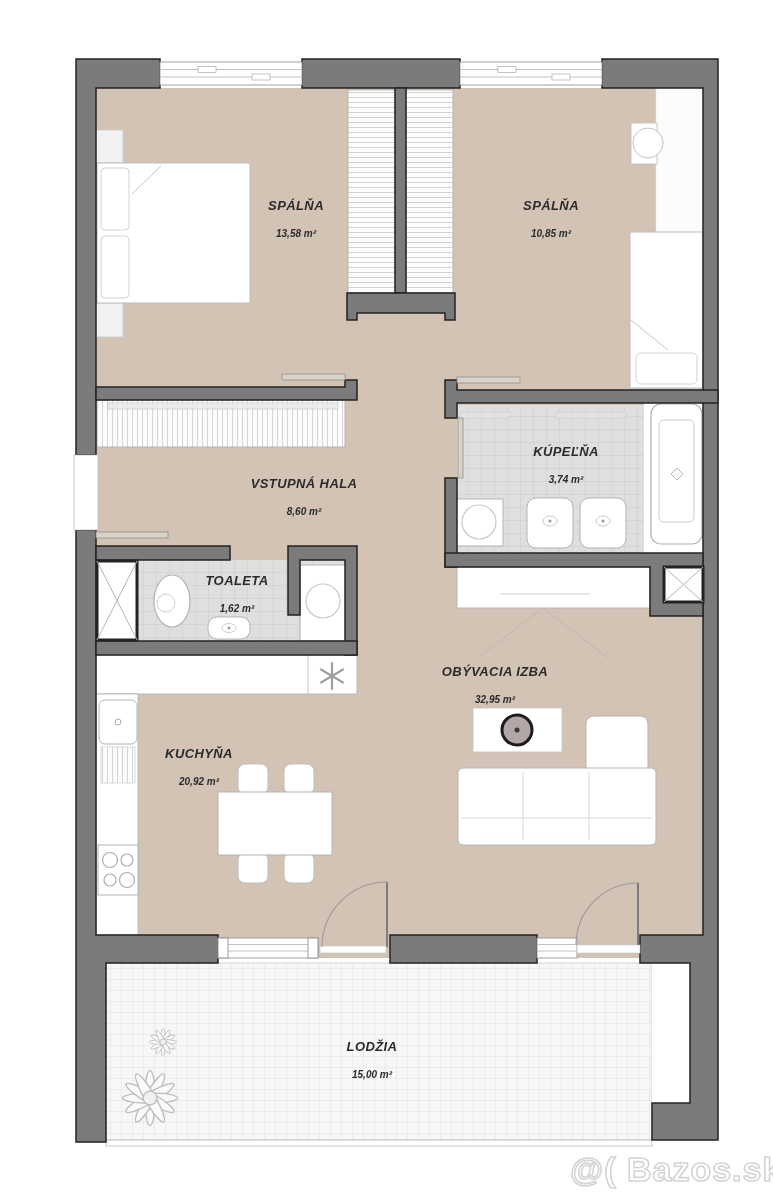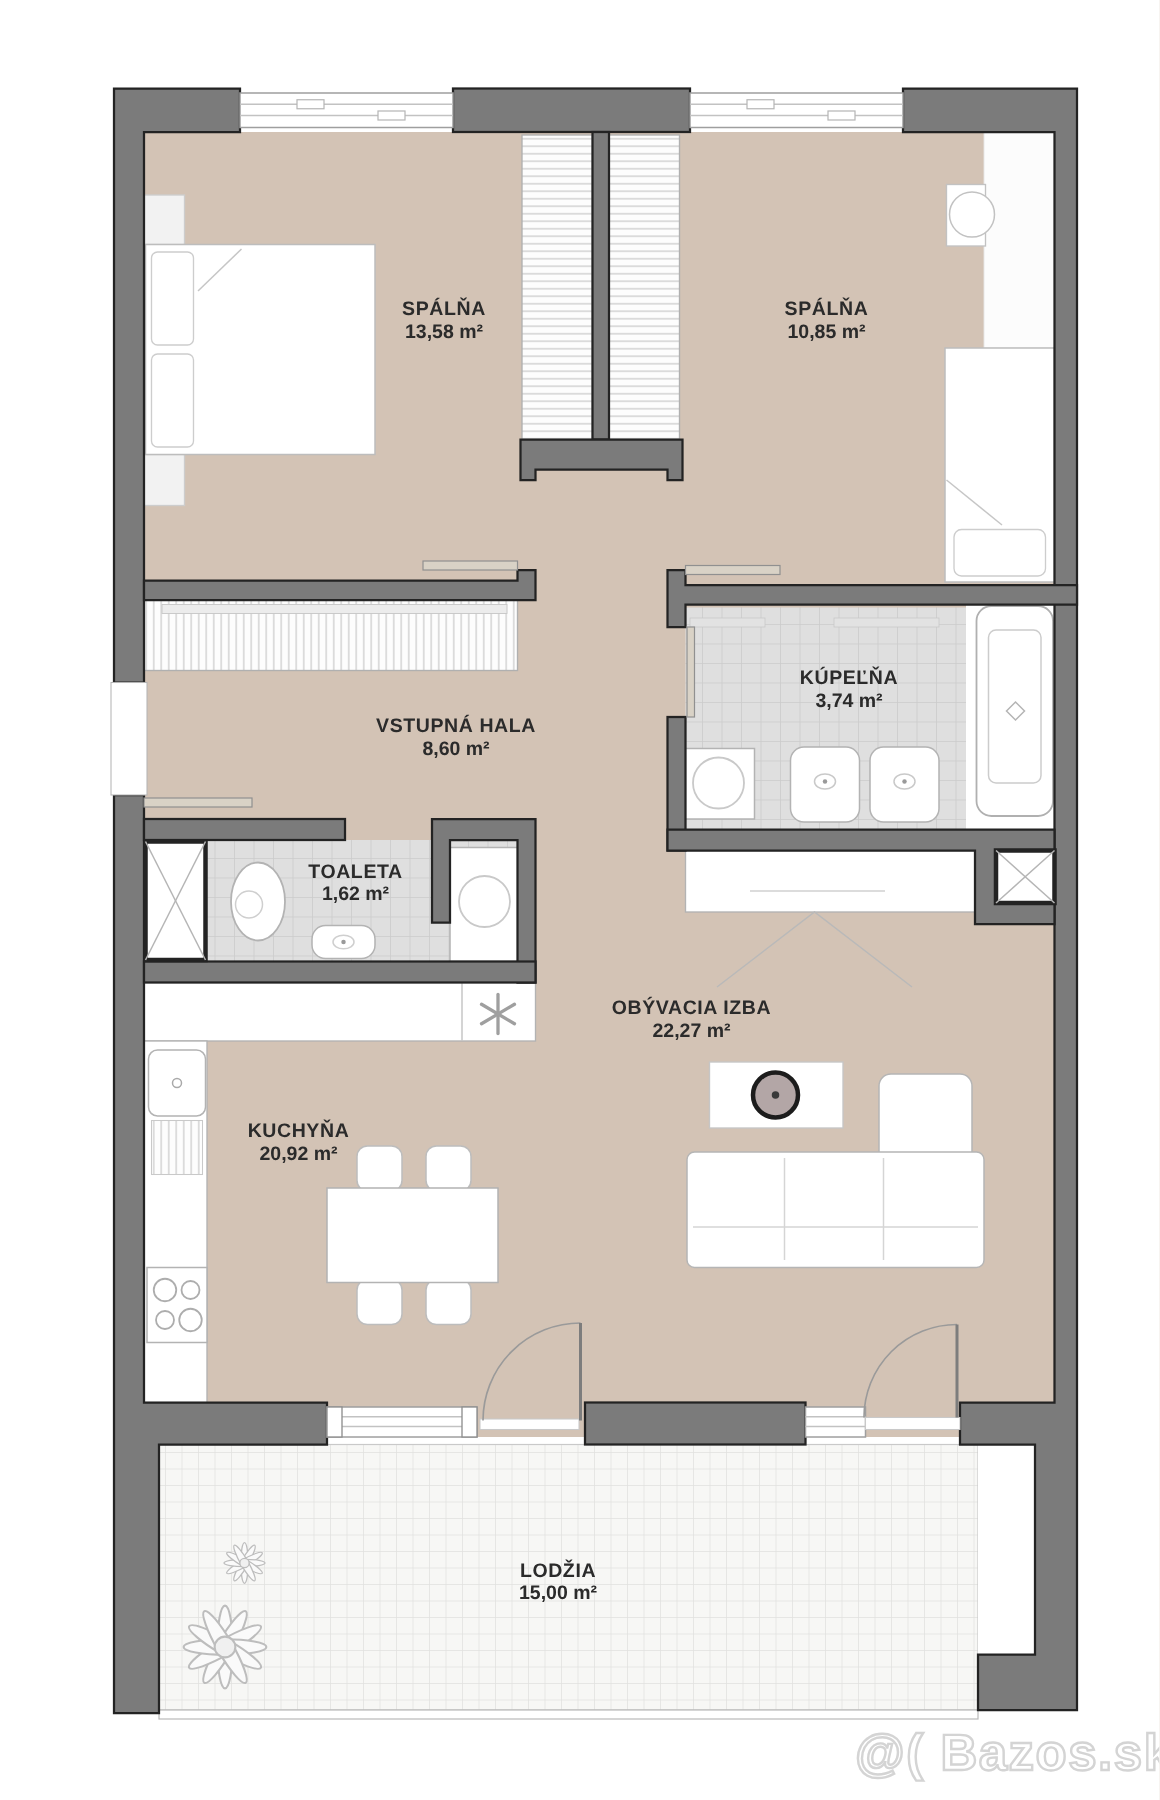--- a/index.html
+++ b/index.html
@@ -3,24 +3,24 @@
 <meta charset="utf-8">
 <style>
   html,body{margin:0;padding:0;background:#fff;}
   .canvas{
     position:relative;width:773px;height:1200px;background:#ffffff;
     font-family:"Liberation Sans","DejaVu Sans",sans-serif;overflow:hidden;
   }
   .plan-svg{position:absolute;left:0;top:0;}
   .room-label{
     position:absolute;transform:translateX(-50%);text-align:center;
-    color:#2b2b2b;line-height:1.05;white-space:nowrap;z-index:5;
+    color:#2b2b2b;line-height:1.05;white-space:nowrap;z-index:5;font-style:italic;
   }
   .room-name{font-size:13px;font-weight:bold;letter-spacing:.4px;}
-  .room-area{font-size:13px;font-weight:bold;margin-top:1px;}
+  .room-area{font-size:10px;font-weight:bold;margin-top:16px;}
   .watermark{
     position:absolute;left:570px;top:1150px;z-index:6;
     font-size:34px;font-weight:bold;letter-spacing:1px;
     color:#ffffff;-webkit-text-stroke:1.6px #d4d4d4;
     text-shadow:0 0 1px #e2e2e2;white-space:nowrap;
   }
 </style>
 </head>
 <body>
 
@@ -279,23 +279,23 @@
     <div class="room-area">8,60 m²</div>
   </div>
   <div class="room-label" style="left:566px;top:445px">
     <div class="room-name">KÚPEĽŇA</div>
     <div class="room-area">3,74 m²</div>
   </div>
   <div class="room-label" style="left:237px;top:574px">
     <div class="room-name">TOALETA</div>
     <div class="room-area">1,62 m²</div>
   </div>
-  <div class="room-label" style="left:461px;top:665px">
+  <div class="room-label" style="left:495px;top:665px">
     <div class="room-name">OBÝVACIA IZBA</div>
-    <div class="room-area">22,27 m²</div>
+    <div class="room-area">32,95 m²</div>
   </div>
   <div class="room-label" style="left:199px;top:747px">
     <div class="room-name">KUCHYŇA</div>
     <div class="room-area">20,92 m²</div>
   </div>
   <div class="room-label" style="left:372px;top:1040px">
     <div class="room-name">LODŽIA</div>
     <div class="room-area">15,00 m²</div>
   </div>
 

